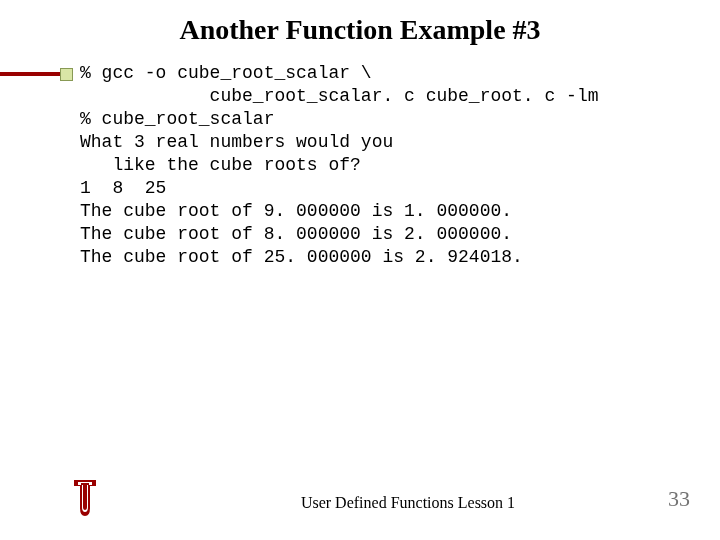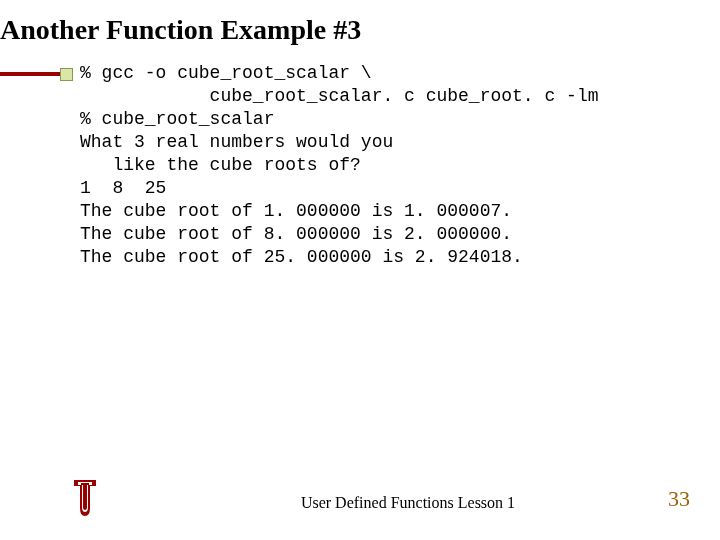--- a/index.html
+++ b/index.html
@@ -6,21 +6,21 @@
     margin: 0;
     padding: 0;
     width: 720px;
     height: 540px;
     background: #ffffff;
     font-family: "Times New Roman", Times, serif;
     position: relative;
     overflow: hidden;
   }
   .title {
-    text-align: left;
+    text-align: center;
     font-size: 28px;
     font-weight: bold;
     margin-top: 14px;
     margin-bottom: 10px;
     color: #000;
   }
   .accent-line {
     position: absolute;
     top: 72px;
     left: 0;
@@ -59,21 +59,21 @@
   }
   .footer-sub {
     font-size: 12px;
     margin-top: 2px;
   }
   .page-num {
     position: absolute;
     bottom: 28px;
     right: 30px;
     font-size: 22px;
-    color: #a16207;
+    color: #737373;
   }
   .logo {
     position: absolute;
     bottom: 22px;
     left: 70px;
     width: 30px;
     height: 40px;
   }
   .logo svg { display: block; }
 </style>
@@ -84,21 +84,21 @@
 
 <div class="accent-line"></div>
 <div class="bullet"></div>
 
 <div class="code-block">% gcc -o cube_root_scalar \
             cube_root_scalar. c cube_root. c -lm
 % cube_root_scalar
 What 3 real numbers would you
    like the cube roots of?
 1  8  25
-The cube root of 1. 000000 is 1. 000007.
+The cube root of 9. 000000 is 1. 000000.
 The cube root of 8. 000000 is 2. 000000.
 The cube root of 25. 000000 is 2. 924018.</div>
 
 <div class="logo">
   <svg width="30" height="40" viewBox="0 0 30 40">
     <path d="M4 2 h22 v6 h-6 v22 q0 8 -5 8 q-5 0 -5 -8 v-22 h-6 z" fill="#990000"></path>
     <path d="M8 4 h14 v3 h-4 v22 q0 5 -3 5 q-3 0 -3 -5 v-22 h-4 z" fill="#ffffff"></path>
     <path d="M11 5 h8 v2 h-2 v22 q0 3 -2 3 q-2 0 -2 -3 v-22 h-2 z" fill="#990000"></path>
   </svg>
 </div>

